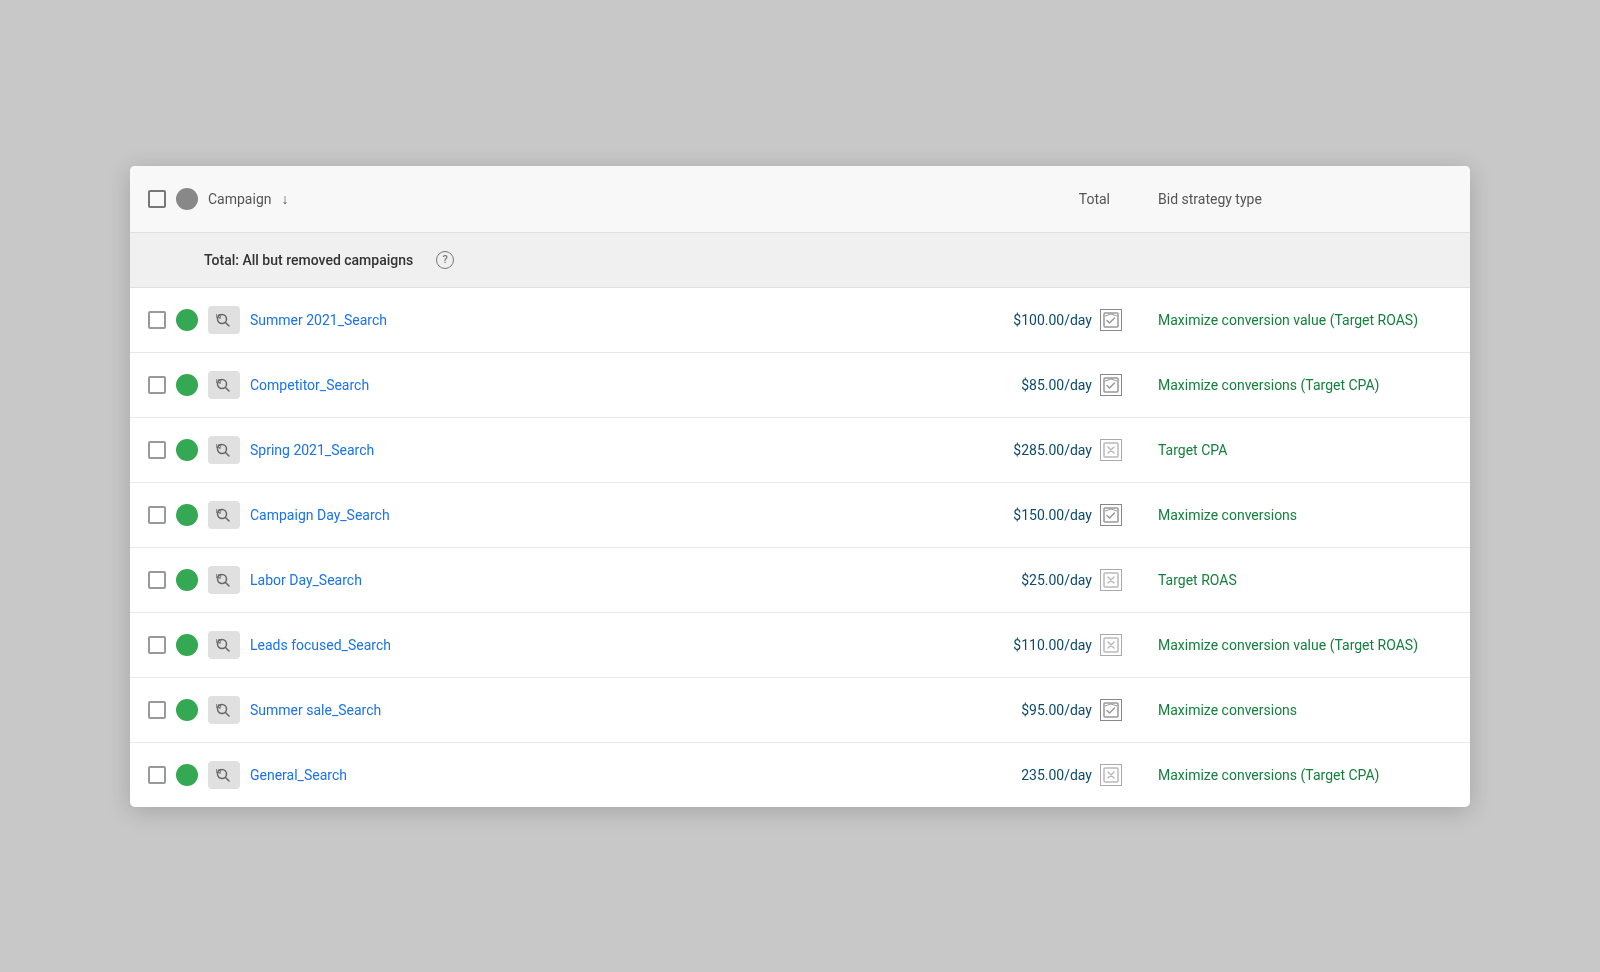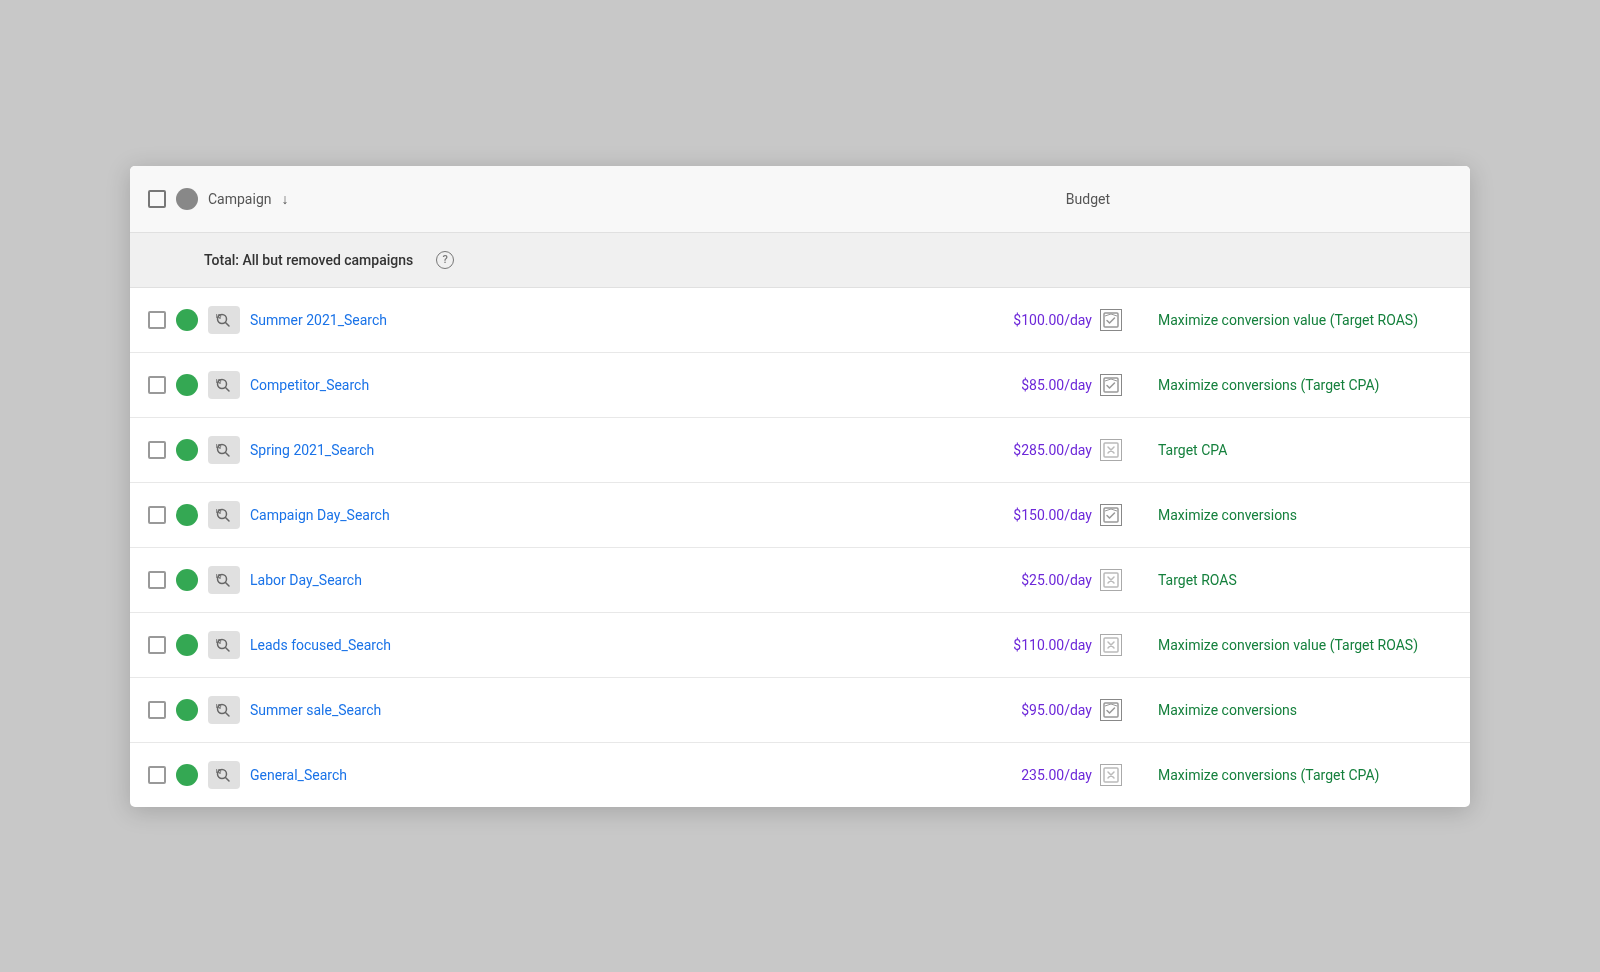--- a/index.html
+++ b/index.html
@@ -164,21 +164,21 @@
     .campaign-name {
       color: #1a73e8;
       cursor: pointer;
       text-decoration: none;
       font-size: 14px;
     }
 
     .budget-cell {
       padding: 18px 18px;
       text-align: right;
-      color: #6d28d9;
+      color: #0c4a6e;
       font-size: 14px;
       display: flex;
       align-items: center;
       justify-content: flex-end;
       gap: 8px;
     }
 
     .budget-icon {
       width: 22px;
       height: 22px;
@@ -204,21 +204,24 @@
 <div class="table-container">
 
   <div class="table-header">
     <div class="header-cell campaign-header">
       <div class="checkbox-header"></div>
       <div class="filter-dot-header"></div>
       <span>Campaign</span>
       <span class="sort-arrow">↓</span>
     </div>
     <div class="header-cell budget-header">
-      <span>Budget</span>
+      <span>Total</span>
+    </div>
+    <div class="header-cell">
+      <span>Bid strategy type</span>
     </div>
   </div>
 
   <div class="total-row">
     <div class="total-label">
       <span>Total: All but removed campaigns</span>
       <div class="help-icon">?</div>
     </div>
     <div></div>
     <div></div>

